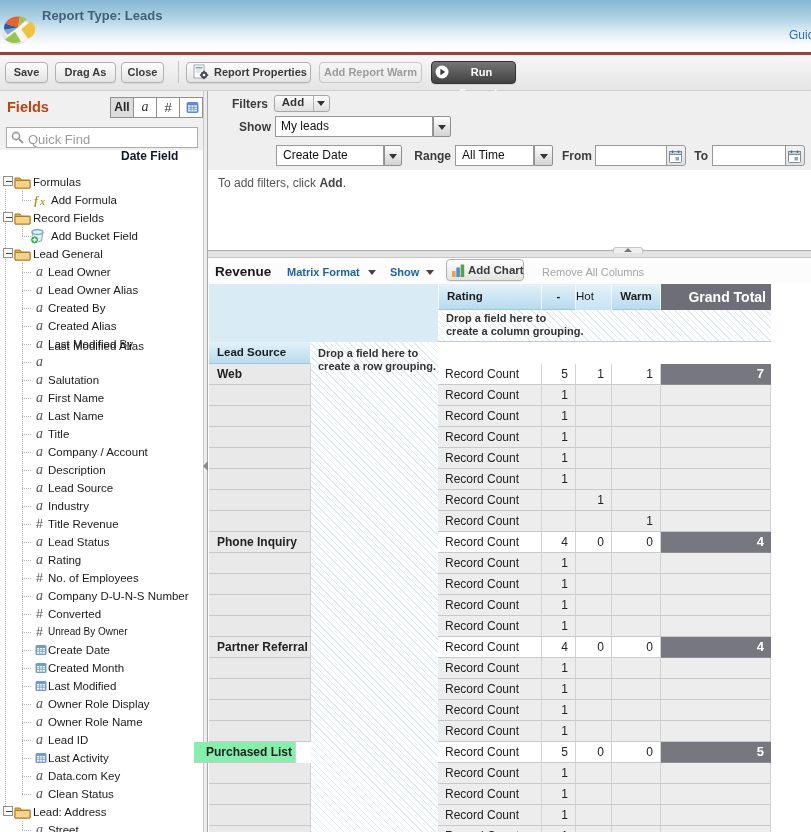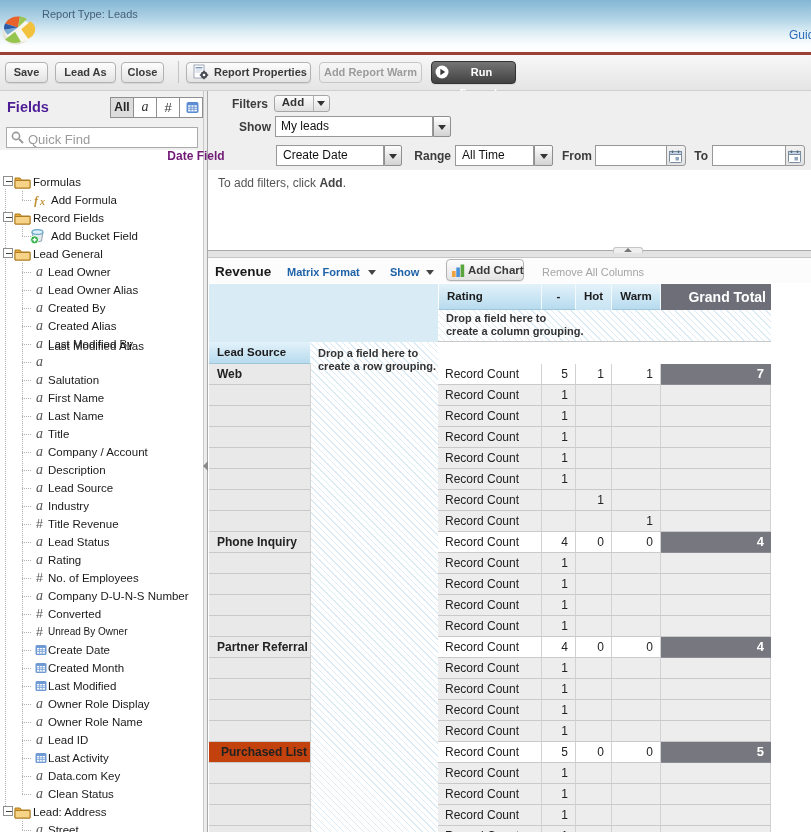--- a/index.html
+++ b/index.html
@@ -14,26 +14,26 @@
 <svg width="38" height="38" viewBox="0 0 38 38" style="position:absolute;left:2px;top:12px">
       <ellipse cx="14" cy="22" rx="13.5" ry="10.5" fill="#e7e4d8"></ellipse>
       <ellipse cx="17" cy="19" rx="14" ry="11" fill="#f7f6f0"></ellipse>
       <path d="M16.0,15.5 L3.02,11.38 A14.0,11.0 0 0 1 17.95,4.61 Z" fill="#e8632b"></path>
       <path d="M16.0,15.5 L17.95,4.61 A14.0,11.0 0 0 1 25.00,7.07 Z" fill="#9cc653"></path>
       <path d="M16.0,15.5 L25.37,7.33 A14.0,11.0 0 0 1 23.00,25.03 Z" fill="#f2c13e" transform="translate(3.2,1.8)"></path>
       <path d="M16.0,15.5 L21.92,25.47 A14.0,11.0 0 0 1 6.10,23.28 Z" fill="#96c54d" transform="translate(-3.0,4.2)"></path>
       <path d="M16.0,15.5 L5.60,22.86 A14.0,11.0 0 0 1 2.31,17.79 Z" fill="#7aadd4"></path>
       <path d="M16.0,15.5 L2.31,17.79 A14.0,11.0 0 0 1 3.02,11.38 Z" fill="#2a5ba9"></path>
     </svg>
-<div class="abs" style="left:42px;top:8px;font-size:11px;font-weight:normal;color:#45607a;white-space:nowrap">Report Type: Leads</div>
+<div class="abs" style="left:42px;top:8px;font-size:13px;font-weight:bold;color:#45607a;white-space:nowrap">Report Type: Leads</div>
 <div class="abs" style="left:789px;top:28px;font-size:12px;color:#2a6cb8;white-space:nowrap">Guided Tour</div>
 <div class="abs" style="left:0;top:52px;width:811px;height:3px;background:#9d4136"></div>
 <div class="abs" style="left:0;top:55px;width:811px;height:36px;background:linear-gradient(#f7f7f7,#e5e5e5);border-bottom:1px solid #cfcfcf"></div>
 <div class="btn" style="left:5px;top:62px;width:43px;height:21px;line-height:19px">Save</div>
-<div class="btn" style="left:55px;top:62px;width:61px;height:21px;line-height:19px">Lead As</div>
+<div class="btn" style="left:55px;top:62px;width:61px;height:21px;line-height:19px">Drag As</div>
 <div class="btn" style="left:121px;top:62px;width:43px;height:21px;line-height:19px">Close</div>
 <div class="abs" style="left:178px;top:61px;width:1px;height:22px;background:#c4c4c4"></div>
 <div class="btn" style="left:186px;top:62px;width:125px;height:21px;line-height:19px;text-align:left;padding-left:27px;white-space:nowrap">Report Properties</div>
 <div class="abs" style="left:193px;top:64px"><svg width="16" height="16" viewBox="0 0 16 16">
         <rect x="1" y="1" width="10" height="13" fill="#fff" stroke="#9aa7b5" stroke-width="1"></rect>
         <rect x="2.5" y="3" width="7" height="1.4" fill="#7e97c1"></rect>
         <rect x="2.5" y="5.5" width="7" height="1" fill="#c2ccd8"></rect>
         <rect x="2.5" y="7.5" width="5" height="1" fill="#c2ccd8"></rect>
         <g fill="#4a4f56">
           <circle cx="11" cy="11" r="3.4"></circle>
@@ -44,21 +44,21 @@
         <circle cx="11" cy="11" r="1.3" fill="#fff"></circle>
       </svg></div>
 <div class="btn" style="left:319px;top:62px;width:103px;height:21px;line-height:19px;color:#9b9b9b;background:linear-gradient(#f6f6f6,#e9e9e9);border-color:#c6c6c6;box-shadow:none">Add Report Warm</div>
 <div class="btn" style="left:431px;top:61px;width:85px;height:23px;line-height:21px;color:#fff;background:linear-gradient(#757575,#414141);border-color:#333;padding-left:16px">Run Formula</div>
 <div class="abs" style="left:435px;top:65px"><svg width="14" height="14" viewBox="0 0 14 14">
         <circle cx="7" cy="7" r="6.5" fill="#fff"></circle>
         <path d="M5.4,3.8 L10.2,7 L5.4,10.2 Z" fill="#3a3a3a"></path>
       </svg></div>
 <div class="abs" style="left:0;top:91px;width:203px;height:741px;background:#fff"></div>
 <div class="abs" style="left:0;top:91px;width:203px;height:59px;background:#f0f0f0"></div>
-<div class="abs" style="left:7px;top:99px;font-size:14.5px;font-weight:bold;color:#4c1d95">Fields</div>
+<div class="abs" style="left:7px;top:99px;font-size:14.5px;font-weight:bold;color:#c2410c">Fields</div>
 <div class="abs" style="left:110px;top:97px;width:93px;height:21px;border:1px solid #8f8f8f;background:#fff"></div>
 <div class="abs" style="left:111px;top:98px;width:23px;height:19px;background:#dcdcdc;border-right:1px solid #8f8f8f;font-size:12px;font-weight:bold;color:#222;text-align:center;line-height:19px">All</div>
 <div class="abs" style="left:134px;top:98px;width:23px;height:19px;border-right:1px solid #8f8f8f;font-family:'Liberation Serif',serif;font-style:italic;font-size:14px;color:#333;text-align:center;line-height:18px">a</div>
 <div class="abs" style="left:157px;top:98px;width:23px;height:19px;border-right:1px solid #8f8f8f;font-size:13px;color:#333;text-align:center;line-height:19px">#</div>
 <svg width="13" height="13" viewBox="0 0 12 12" style="position:absolute;left:186px;top:101px">
       <rect x="0.5" y="1" width="11" height="10" rx="1.5" fill="#5b8bd0"></rect>
       <rect x="2" y="4" width="8" height="5.6" fill="#fff"></rect>
       <line x1="2" y1="5.8" x2="10" y2="5.8" stroke="#5b8bd0" stroke-width="0.8"></line>
       <line x1="2" y1="7.6" x2="10" y2="7.6" stroke="#5b8bd0" stroke-width="0.8"></line>
       <line x1="4.6" y1="4" x2="4.6" y2="9.6" stroke="#5b8bd0" stroke-width="0.8"></line>
@@ -243,21 +243,21 @@
 <div class="abs" style="left:22px;top:830px;width:9px;height:1px;border-top:1px dotted #b0b0b0"></div>
 <div class="abs" style="left:36px;top:822px;font-family:'Liberation Serif',serif;font-style:italic;font-size:14px;color:#555">a</div>
 <div class="abs" style="left:48px;top:824px;font-size:11.5px;color:#1a1a1a;white-space:nowrap">Street</div>
 <div class="abs" style="left:203px;top:91px;width:5px;height:741px;background:#ededed;border-left:1px solid #c9c9c9"></div>
 <div class="abs" style="left:207px;top:91px;width:1px;height:741px;background:#a8a8a8"></div>
 <div class="abs" style="left:203px;top:461px;width:0;height:0;border-top:5px solid transparent;border-bottom:5px solid transparent;border-right:5px solid #8a8a8a"></div>
 <div class="abs" style="left:208px;top:91px;width:603px;height:79px;background:#efefef"></div>
 <div class="abs" style="left:208px;top:170px;width:603px;height:80px;background:#fff"></div>
 <div class="abs" style="left:118px;top:97px;width:150px;text-align:right;font-size:12px;font-weight:bold;color:#3c3c3c;white-space:nowrap">Filters</div>
 <div class="abs" style="left:121px;top:120px;width:150px;text-align:right;font-size:12px;font-weight:bold;color:#3c3c3c;white-space:nowrap">Show</div>
-<div class="abs" style="left:121px;top:149px;width:150px;text-align:center;font-size:12px;font-weight:bold;color:#701a75;white-space:nowrap">Date Field</div>
+<div class="abs" style="left:121px;top:149px;width:150px;text-align:left;font-size:12px;font-weight:bold;color:#0f172a;white-space:nowrap">Date Field</div>
 <div class="abs" style="left:301px;top:149px;width:150px;text-align:right;font-size:12px;font-weight:bold;color:#3c3c3c;white-space:nowrap">Range</div>
 <div class="abs" style="left:442px;top:149px;width:150px;text-align:right;font-size:12px;font-weight:bold;color:#3c3c3c;white-space:nowrap">From</div>
 <div class="abs" style="left:558px;top:149px;width:150px;text-align:right;font-size:12px;font-weight:bold;color:#3c3c3c;white-space:nowrap">To</div>
 <div class="abs" style="left:274px;top:95px;width:56px;height:17px;border:1px solid #a5a5a5;border-radius:3px;background:linear-gradient(#fdfdfd,#e0e0e0);box-sizing:border-box"></div>
 <div class="abs" style="left:274px;top:96px;width:38px;text-align:center;font-size:11.5px;font-weight:bold;color:#333">Add</div>
 <div class="abs" style="left:313px;top:96px;width:1px;height:15px;background:#b0b0b0"></div>
 <div class="abs" style="left:317px;top:101px;width:0;height:0;border-left:4px solid transparent;border-right:4px solid transparent;border-top:5px solid #333"></div>
 <div class="abs" style="left:275px;top:116px;width:158px;height:21px;border:1px solid #989898;background:#fff;box-sizing:border-box;font-size:12px;color:#111;line-height:19px;padding-left:5px">My leads</div>
 <div style="position:absolute;left:433px;top:116px;width:18px;height:21px;box-sizing:border-box;border:1px solid #8f8f8f;background:linear-gradient(#fefefe,#d2d2d2);border-radius:0 2px 2px 0">
       <div style="position:absolute;left:50%;top:50%;margin-left:-4px;margin-top:-2px;width:0;height:0;border-left:4px solid transparent;border-right:4px solid transparent;border-top:5px solid #333"></div>
@@ -301,21 +301,21 @@
 <div class="btn" style="left:446px;top:259px;width:78px;height:22px;line-height:20px;text-align:left;padding-left:21px;white-space:nowrap;font-size:11.5px">Add Chart</div>
 <div class="abs" style="left:452px;top:263px"><svg width="13" height="13" viewBox="0 0 13 13">
         <rect x="0" y="7" width="3.6" height="6" fill="#f0a33c"></rect>
         <rect x="4.3" y="3.5" width="3.6" height="9.5" fill="#4a90d9"></rect>
         <rect x="8.6" y="0.5" width="3.6" height="12.5" fill="#59a53d"></rect>
       </svg></div>
 <div class="abs" style="left:542px;top:266px;font-size:11px;color:#a5a5a5;white-space:nowrap">Remove All Columns</div>
 <div class="abs" style="left:209px;top:284px;width:229px;height:58px;background:#d9ecf6"></div>
 <div class="cell hdrblue" style="left:438px;top:284px;width:104px;height:26px;border-left:1px solid #fff;font-weight:bold;font-size:11.5px;text-align:left;padding-left:8px;line-height:25px;color:#1c1c1c">Rating</div>
 <div class="cell hdrblue" style="left:542px;top:284px;width:34px;height:26px;font-weight:bold;font-size:11.5px;text-align:center;line-height:25px;color:#1c1c1c">-</div>
-<div class="cell hdrblue" style="left:576px;top:284px;width:36px;height:42px;font-weight:bold;font-size:11.5px;text-align:center;line-height:25px;color:#1c1c1c">Hot</div>
+<div class="cell hdrblue" style="left:576px;top:284px;width:36px;height:42px;font-weight:normal;font-size:11.5px;text-align:left;line-height:25px;color:#1c1c1c">Hot</div>
 <div class="cell hdrblue" style="left:612px;top:284px;width:49px;height:26px;font-weight:bold;font-size:11.5px;text-align:center;line-height:25px;color:#1c1c1c">Warm</div>
 <div class="abs" style="left:661px;top:284px;width:110px;height:26px;background:#6e6e79;box-sizing:border-box;color:#fff;font-weight:bold;font-size:14px;text-align:right;line-height:26px;padding-right:5px;white-space:nowrap">Grand Total</div>
 <div class="abs" style="left:438px;top:310px;width:333px;height:32px;background:repeating-linear-gradient(45deg,#ddecf4 0,#ddecf4 1px,#ffffff 1px,#ffffff 4.6px);box-sizing:border-box;border-bottom:1px solid #c9c9c9"></div>
 <div class="abs" style="left:446px;top:312px;font-size:11px;font-weight:bold;color:#333;line-height:13px;white-space:nowrap">Drop a field here to<br>create a column grouping.</div>
 <div class="cell hdrblue" style="left:209px;top:342px;width:102px;height:22px;font-weight:bold;font-size:11.5px;padding-left:8px;line-height:21px;color:#1c1c1c">Lead Source</div>
 <div class="abs" style="left:311px;top:342px;width:127px;height:490px;background:repeating-linear-gradient(45deg,#ddecf4 0,#ddecf4 1px,#ffffff 1px,#ffffff 4.6px);box-sizing:border-box"></div>
 <div class="abs" style="left:318px;top:347px;font-size:11px;font-weight:bold;color:#333;line-height:13px;white-space:nowrap">Drop a field here to<br>create a row grouping.</div>
 <div class="cell" style="left:209px;top:364px;width:102px;height:21px;background:#e9e9e9;padding-left:8px;line-height:20px"><span style="font-weight:bold;font-size:12px;white-space:nowrap">Web</span></div>
 <div class="cell" style="left:438px;top:364px;width:104px;height:21px;background:#ffffff;padding-left:7px;line-height:20px">Record Count</div>
 <div class="cell num" style="left:542px;top:364px;width:34px;height:21px;background:#ffffff">5</div>
@@ -417,21 +417,21 @@
 <div class="cell num" style="left:542px;top:700px;width:34px;height:21px;background:#ededed">1</div>
 <div class="cell num" style="left:576px;top:700px;width:36px;height:21px;background:#ededed"></div>
 <div class="cell num" style="left:612px;top:700px;width:49px;height:21px;background:#ededed"></div>
 <div class="cell" style="left:661px;top:700px;width:110px;height:21px;background:#ededed"></div>
 <div class="cell" style="left:209px;top:721px;width:102px;height:21px;background:#e9e9e9;padding-left:8px;line-height:20px"></div>
 <div class="cell" style="left:438px;top:721px;width:104px;height:21px;background:#ededed;padding-left:7px;line-height:20px">Record Count</div>
 <div class="cell num" style="left:542px;top:721px;width:34px;height:21px;background:#ededed">1</div>
 <div class="cell num" style="left:576px;top:721px;width:36px;height:21px;background:#ededed"></div>
 <div class="cell num" style="left:612px;top:721px;width:49px;height:21px;background:#ededed"></div>
 <div class="cell" style="left:661px;top:721px;width:110px;height:21px;background:#ededed"></div>
-<div class="cell" style="left:209px;top:742px;width:102px;height:21px;background:#c2410c;padding-left:12px;line-height:20px"><span style="font-weight:bold;font-size:12px;white-space:nowrap">Purchased List</span></div>
+<div class="cell" style="left:194px;top:742px;width:102px;height:21px;background:#86efac;padding-left:12px;line-height:20px"><span style="font-weight:bold;font-size:12px;white-space:nowrap">Purchased List</span></div>
 <div class="cell" style="left:438px;top:742px;width:104px;height:21px;background:#ffffff;padding-left:7px;line-height:20px">Record Count</div>
 <div class="cell num" style="left:542px;top:742px;width:34px;height:21px;background:#ffffff">5</div>
 <div class="cell num" style="left:576px;top:742px;width:36px;height:21px;background:#ffffff">0</div>
 <div class="cell num" style="left:612px;top:742px;width:49px;height:21px;background:#ffffff">0</div>
 <div class="abs" style="left:661px;top:742px;width:110px;height:21px;background:#77777f;box-sizing:border-box;border-bottom:1px solid #8b8b93;color:#fff;font-weight:bold;font-size:13px;text-align:right;line-height:20px;padding-right:7px">5</div>
 <div class="cell" style="left:209px;top:763px;width:102px;height:21px;background:#e9e9e9;padding-left:8px;line-height:20px"></div>
 <div class="cell" style="left:438px;top:763px;width:104px;height:21px;background:#ededed;padding-left:7px;line-height:20px">Record Count</div>
 <div class="cell num" style="left:542px;top:763px;width:34px;height:21px;background:#ededed">1</div>
 <div class="cell num" style="left:576px;top:763px;width:36px;height:21px;background:#ededed"></div>
 <div class="cell num" style="left:612px;top:763px;width:49px;height:21px;background:#ededed"></div>

